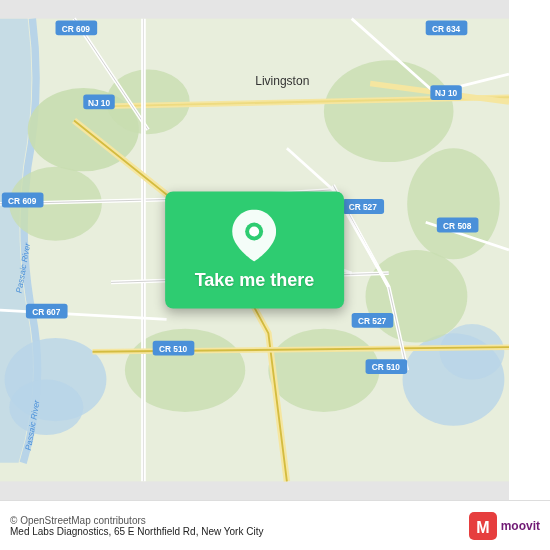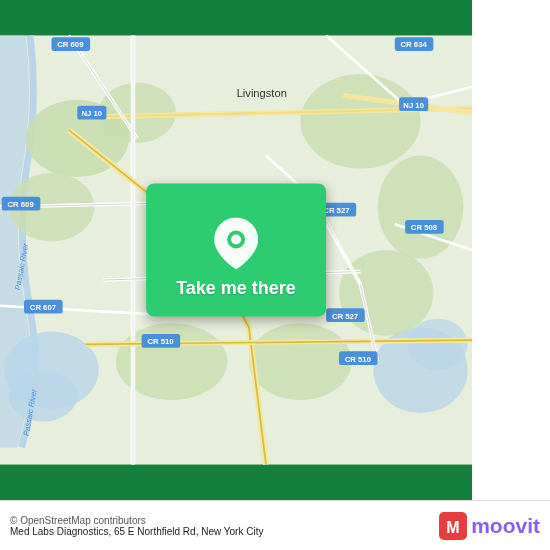--- a/index.html
+++ b/index.html
@@ -5,25 +5,25 @@
     * { margin: 0; padding: 0; box-sizing: border-box; }
     body {
       width: 550px;
       height: 550px;
       overflow: hidden;
       font-family: Arial, sans-serif;
       position: relative;
     }
 
     #map-container {
-      width: 472px;
+      width: 509px;
       height: 500px;
       position: relative;
       overflow: hidden;
-      background-color: #15803d;
+      background-color: #e5e5e5;
       text-align: right;
     }
 
     
     #map-svg {
       width: 100%;
       height: 100%;
     }
 
     
@@ -35,21 +35,21 @@
       display: flex;
       flex-direction: column;
       align-items: center;
       justify-content: center;
       z-index: 10;
     }
 
     #green-box {
       background-color: #2ecc71;
       border-radius: 8px;
-      padding: 34px 30px 18px 30px;
+      padding: 18px 30px 18px 30px;
       display: flex;
       flex-direction: column;
       align-items: center;
       justify-content: center;
       box-shadow: 0 4px 12px rgba(0,0,0,0.3);
       cursor: pointer;
       min-width: 178px;
     }
 
     #location-pin {
@@ -101,23 +101,23 @@
       gap: 4px;
       flex-shrink: 0;
     }
 
     #moovit-icon {
       width: 28px;
       height: 28px;
     }
 
     #moovit-text {
-      font-size: 21px;
+      font-size: 12px;
       font-weight: bold;
-      color: #8b5cf6;
+      color: #701a75;
     }
   </style>
 </head>
 <body>
 
 <div id="map-container">
   
   <svg id="map-svg" viewBox="0 0 550 500" xmlns="http://www.w3.org/2000/svg">
 
     <rect width="550" height="500" fill="#e8eedc"></rect>

